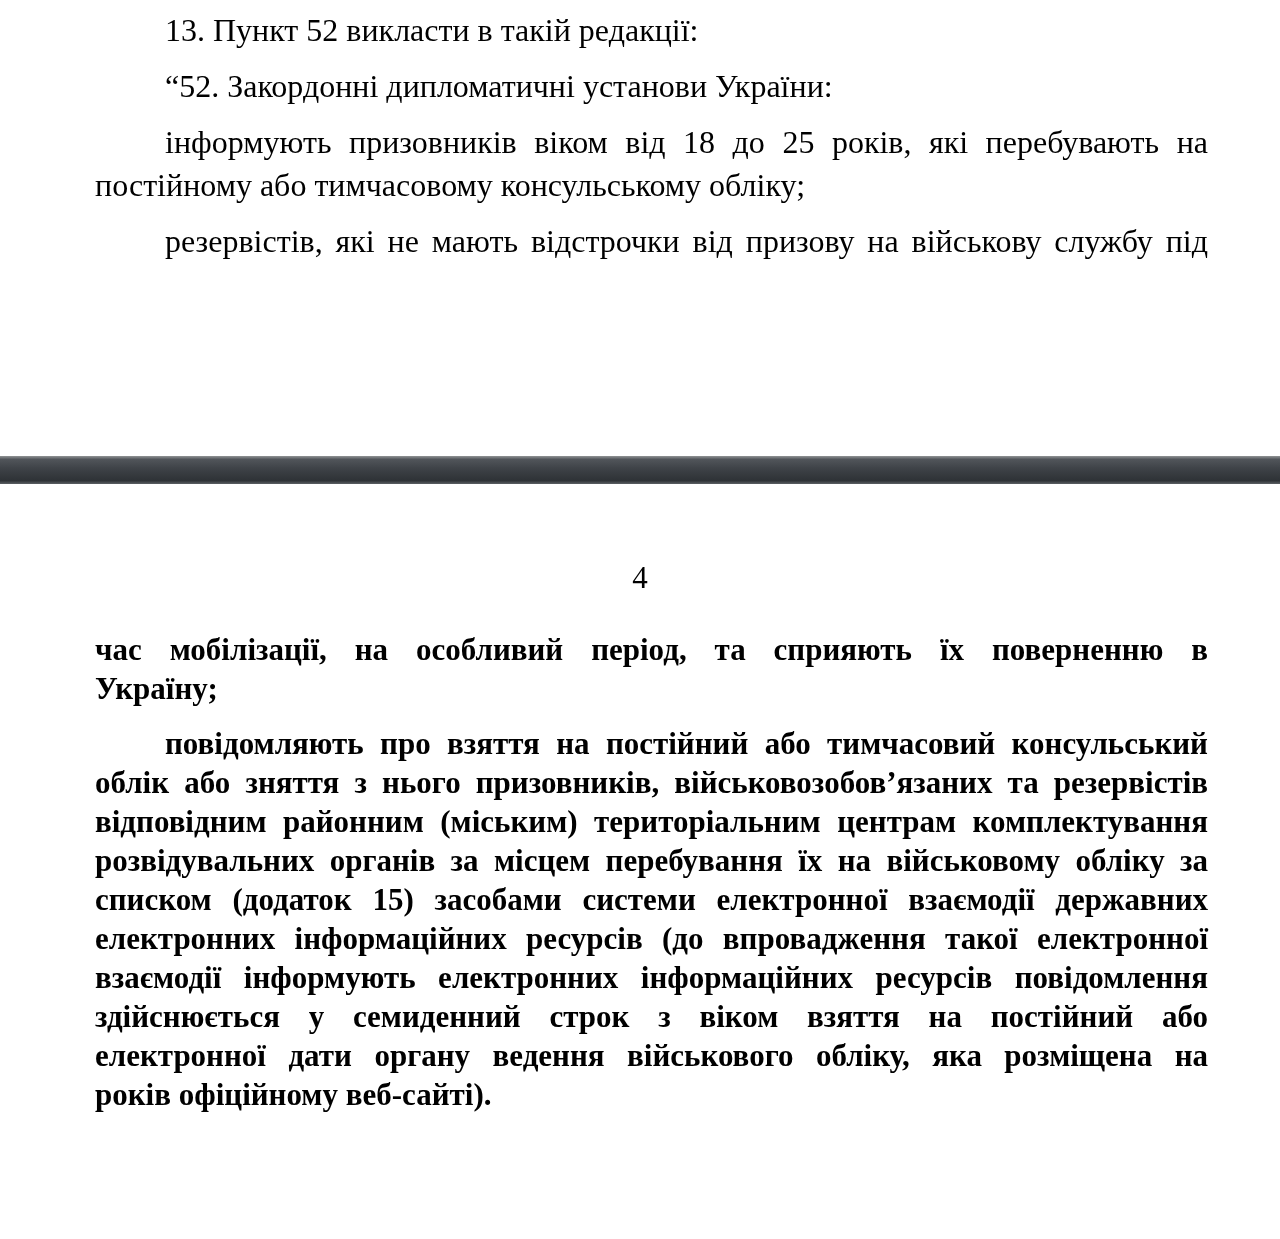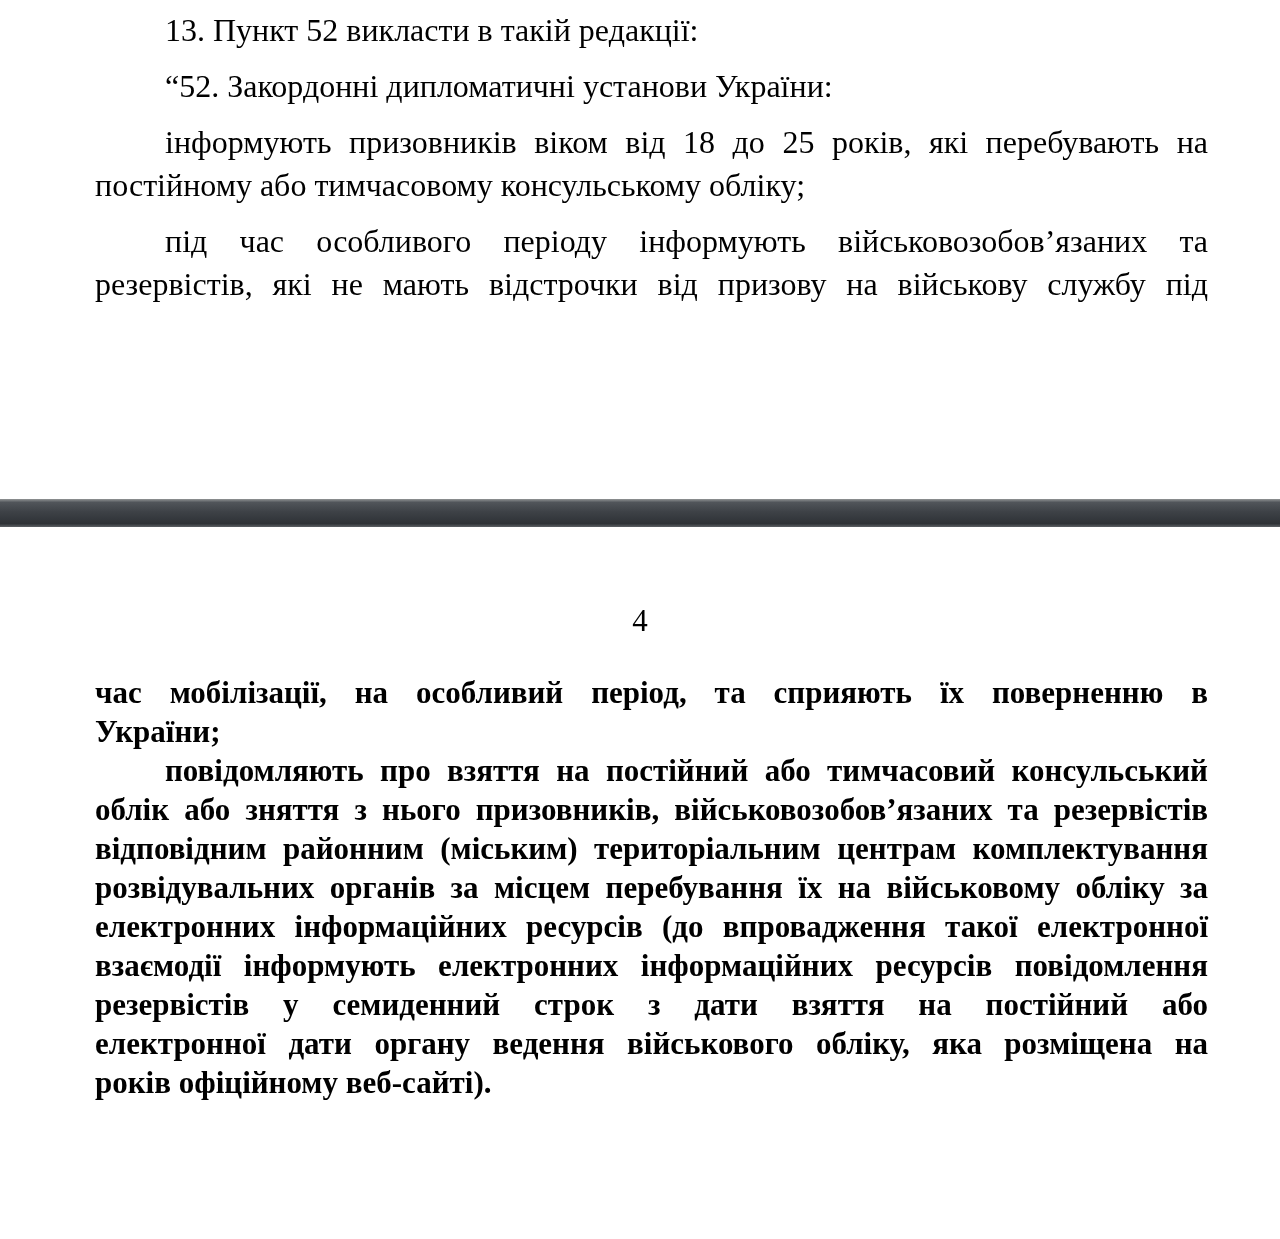--- a/index.html
+++ b/index.html
@@ -27,21 +27,21 @@
     line-height: 43px;
   }
   .page-top .para { margin: 0 0 13px 0; }
   .page-bottom {
     padding-top: 32px;
     font-size: 31px;
     line-height: 39px;
     font-weight: bold;
   }
   .page-bottom .para { margin: 0; }
-  .page-bottom .para + .para { }
+  .page-bottom .para + .para { margin-top: 16px; }
   .para { color: #000000; }
   .line {
     text-align: left;
     white-space: normal;
   }
   .line.j {
     text-align: justify;
     text-align-last: justify;
   }
   .para.indent .line:first-child { text-indent: 70px; }
@@ -73,42 +73,42 @@
         <div class="line">13. Пункт 52 викласти в такій редакції:</div>
       </div>
       <div class="para indent">
         <div class="line">“52. Закордонні дипломатичні установи України:</div>
       </div>
       <div class="para indent">
         <div class="line j">інформують призовників віком від 18 до 25 років, які перебувають на</div>
         <div class="line">постійному або тимчасовому консульському обліку;</div>
       </div>
       <div class="para indent">
-        <div class="line j">під час особливого періоду інформують військовозобов’язаних та</div>
         <div class="line j">резервістів, які не мають відстрочки від призову на військову службу під</div>
       </div>
     </div>
 
   <div class="page-gap-spacer"></div>
 
   <div class="page-separator" style="background: linear-gradient(rgb(145, 148, 149) 0%, rgb(81, 85, 90) 12%, rgb(62, 66, 71) 45%, rgb(46, 50, 54) 88%, rgb(92, 96, 100) 100%);"></div>
 
   <div class="page-number-row">4</div>
 
   <div class="page-section page-bottom">
       <div class="para">
         <div class="line j">час мобілізації, на особливий період, та сприяють їх поверненню в</div>
-        <div class="line">України;</div>
+        <div class="line">Україну;</div>
       </div>
       <div class="para indent">
         <div class="line j">повідомляють про взяття на постійний або тимчасовий консульський</div>
         <div class="line j">облік або зняття з нього призовників, військовозобов’язаних та резервістів</div>
         <div class="line j">відповідним районним (міським) територіальним центрам комплектування</div>
         <div class="line j">розвідувальних органів за місцем перебування їх на військовому обліку за</div>
+        <div class="line j">списком (додаток 15) засобами системи електронної взаємодії державних</div>
         <div class="line j">електронних інформаційних ресурсів (до впровадження такої електронної</div>
         <div class="line j">взаємодії інформують електронних інформаційних ресурсів повідомлення</div>
-        <div class="line j">резервістів у семиденний строк з дати взяття на постійний або</div>
+        <div class="line j">здійснюється у семиденний строк з віком взяття на постійний або</div>
         <div class="line j">електронної дати органу ведення військового обліку, яка розміщена на</div>
         <div class="line">років офіційному веб-сайті).</div>
       </div>
     </div>
 
 </div>
 
 </body></html>

